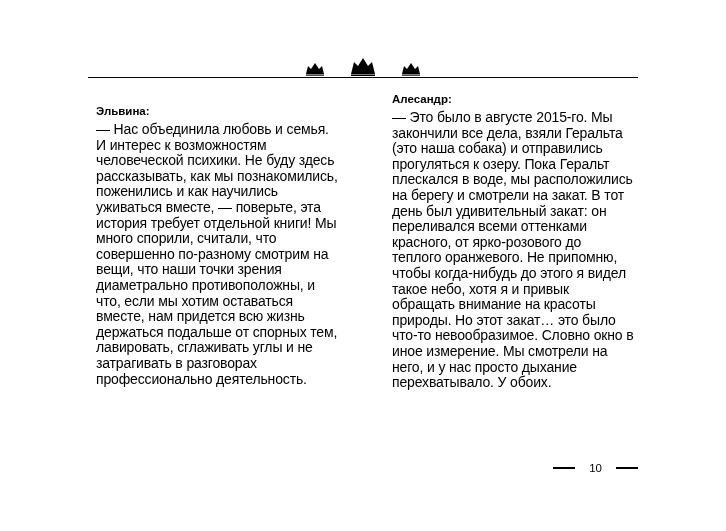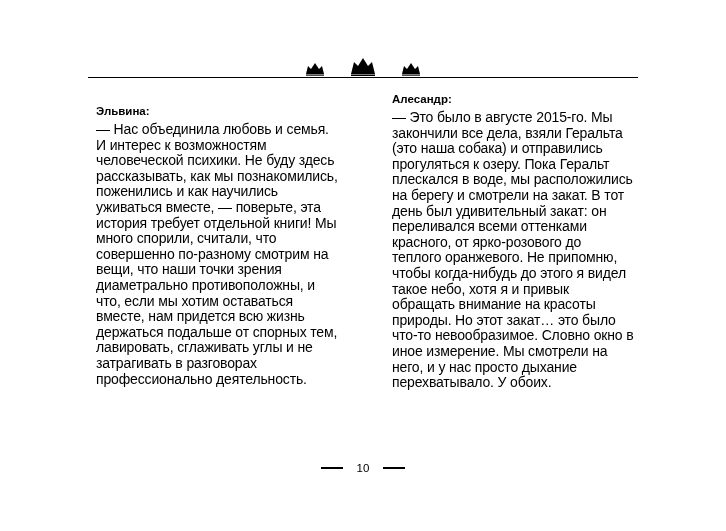--- a/index.html
+++ b/index.html
@@ -93,21 +93,21 @@
 
   
   .footer {
     position: absolute;
     left: 88px;
     top: 458px;
     width: 550px;
     height: 20px;
     display: flex;
     align-items: center;
-    justify-content: center;
+    justify-content: flex-end;
     gap: 14px;
   }
   .foot-dash {
     display: block;
     width: 22px;
     height: 2px;
     background: #000000;
   }
   .page-number {
     font-family: "Liberation Sans", sans-serif;

